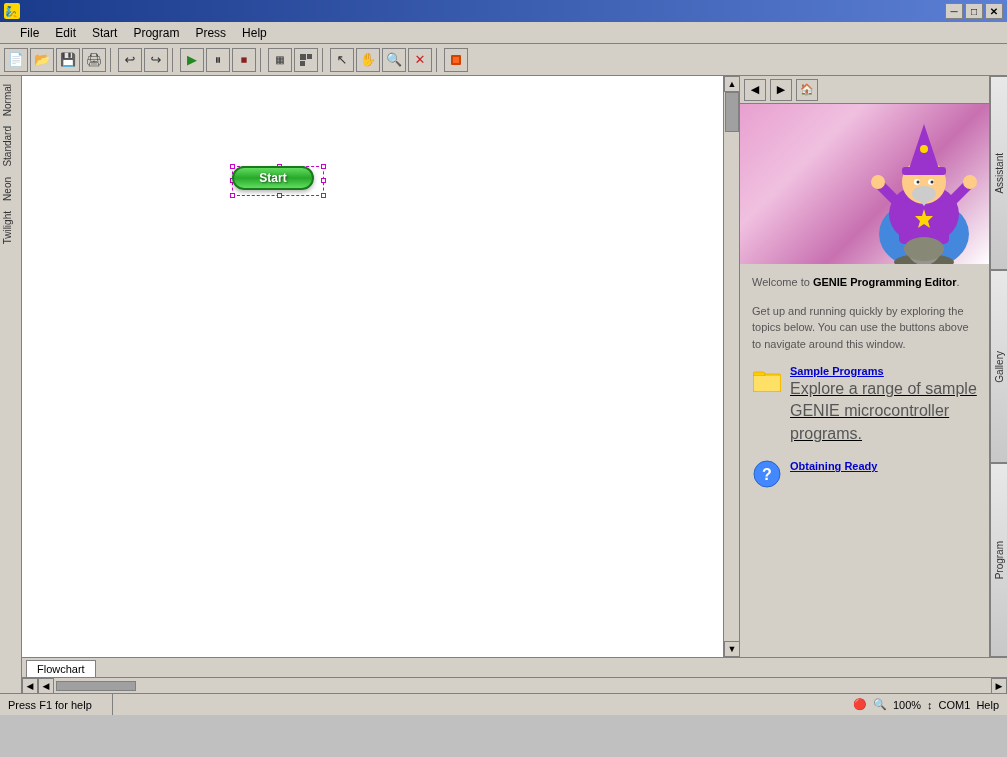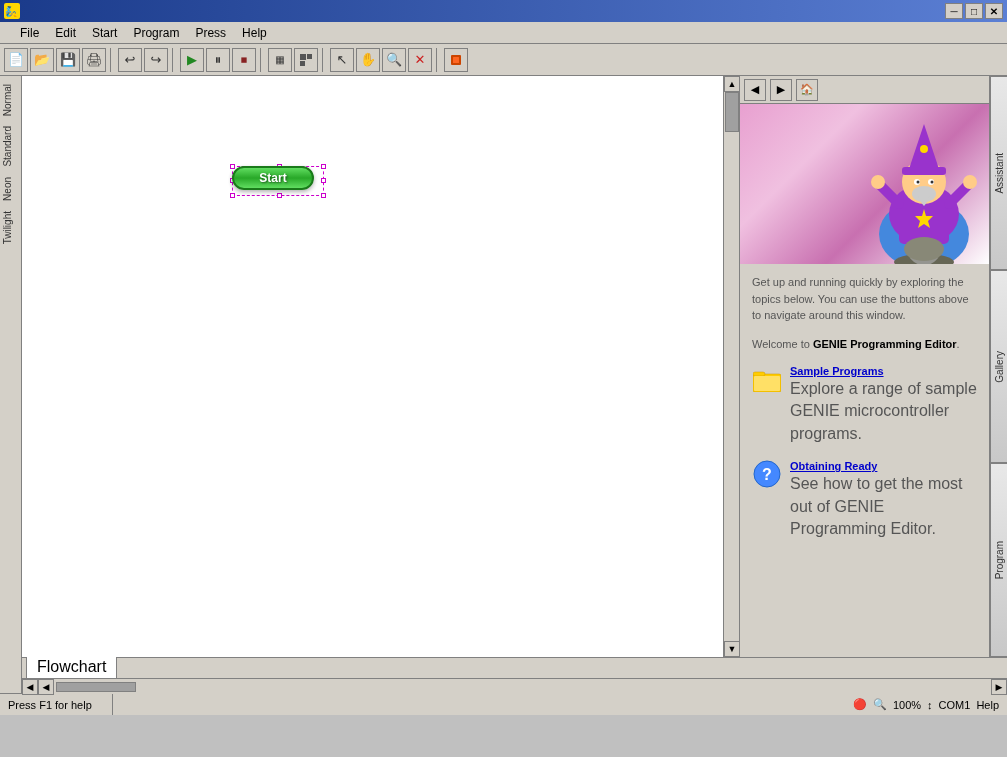--- a/index.html
+++ b/index.html
@@ -159,20 +159,21 @@
       color: #555;
       line-height: 1.5;
       margin-bottom: 12px;
     }
     .gs-body b { color: #000; }
     .link-item {
       display: flex;
       align-items: flex-start;
       gap: 8px;
       margin-bottom: 14px;
+      text-decoration: underline;
     }
     .link-icon {
       width: 30px; height: 30px;
       flex-shrink: 0;
       display: flex; align-items: center; justify-content: center;
       font-size: 20px;
     }
     .link-text a {
       color: #0000cc;
       text-decoration: underline;
@@ -206,21 +207,21 @@
       border-top: 1px solid #808080;
       display: flex;
       align-items: flex-end;
       padding: 0 4px;
     }
     .tab-item {
       background: white;
       border: 1px solid #808080;
       border-bottom: none;
       padding: 2px 10px;
-      font-size: 16px;
+      font-size: 11px;
       cursor: pointer;
       margin-right: 2px;
     }
 
     
     .h-scrollbar {
       height: 16px;
       background: #d4d0c8;
       border-top: 1px solid #808080;
       display: flex;
@@ -465,24 +466,24 @@
 
               <ellipse cx="60" cy="148" rx="30" ry="8" fill="#666655"></ellipse>
 
               <path d="M50,135 Q40,140 50,148 Q60,155 70,148 Q80,140 70,135" fill="#aaaaaa" opacity="0.7"></path>
 
               <ellipse cx="60" cy="135" rx="20" ry="12" fill="#888877"></ellipse>
             </svg>
           </div>
 
           <div class="getting-started-text">
-            <div class="gs-body">Get up and running quickly by exploring the topics below. You can use the buttons above to navigate around this window.</div>
             <div class="gs-body">
               <span>Welcome to </span><b>GENIE Programming Editor</b><span>.</span>
             </div>
+            <div class="gs-body">Get up and running quickly by exploring the topics below. You can use the buttons above to navigate around this window.</div>
 
             <div class="link-item">
               <div class="link-icon" style="font-size:22px;">
                 <svg width="28" height="26" viewBox="0 0 28 26">
                   <rect x="0" y="8" width="28" height="18" rx="2" fill="#ffd700"></rect>
                   <rect x="0" y="8" width="28" height="18" rx="2" fill="#ffcc00" stroke="#cc9900" stroke-width="0.5"></rect>
                   <rect x="0" y="6" width="12" height="4" rx="2" fill="#ffcc00" stroke="#cc9900" stroke-width="0.5"></rect>
                   <rect x="1" y="10" width="26" height="15" rx="1" fill="#ffe066"></rect>
                 </svg>
               </div>
@@ -494,21 +495,20 @@
 
             <div class="link-item">
               <div class="link-icon">
                 <svg width="28" height="28" viewBox="0 0 28 28">
                   <circle cx="14" cy="14" r="13" fill="#4488ff" stroke="#2266cc" stroke-width="1"></circle>
                   <text x="14" y="20" text-anchor="middle" font-size="16" font-weight="bold" fill="white">?</text>
                 </svg>
               </div>
               <div class="link-text">
                 <a>Obtaining Ready</a>
-                <div class="link-desc">See how to get the most out of GENIE Programming Editor.</div>
               </div>
             </div>
           </div>
         </div>
       </div>
 
       <div style="display:flex; flex-direction:column; width:18px; background:#d4d0c8; border-left:1px solid #808080;">
         <div class="right-tab" style="flex:1;">
           <span style="writing-mode:vertical-rl; transform:rotate(180deg); font-size:10px;">Assistant</span>
         </div>

